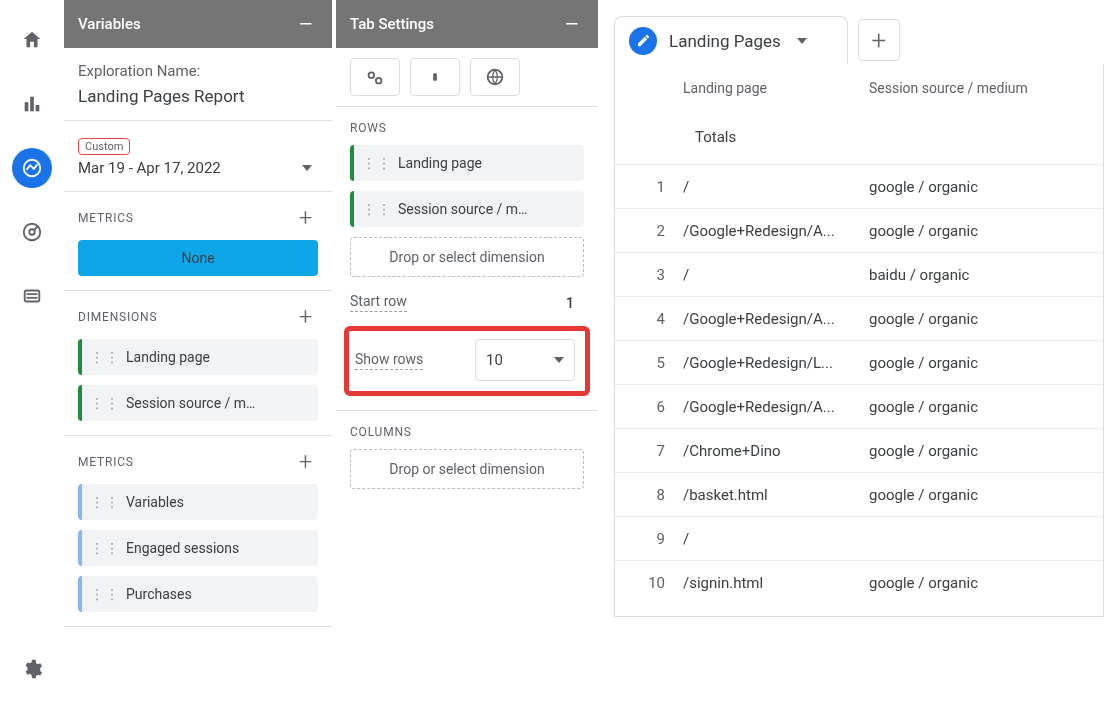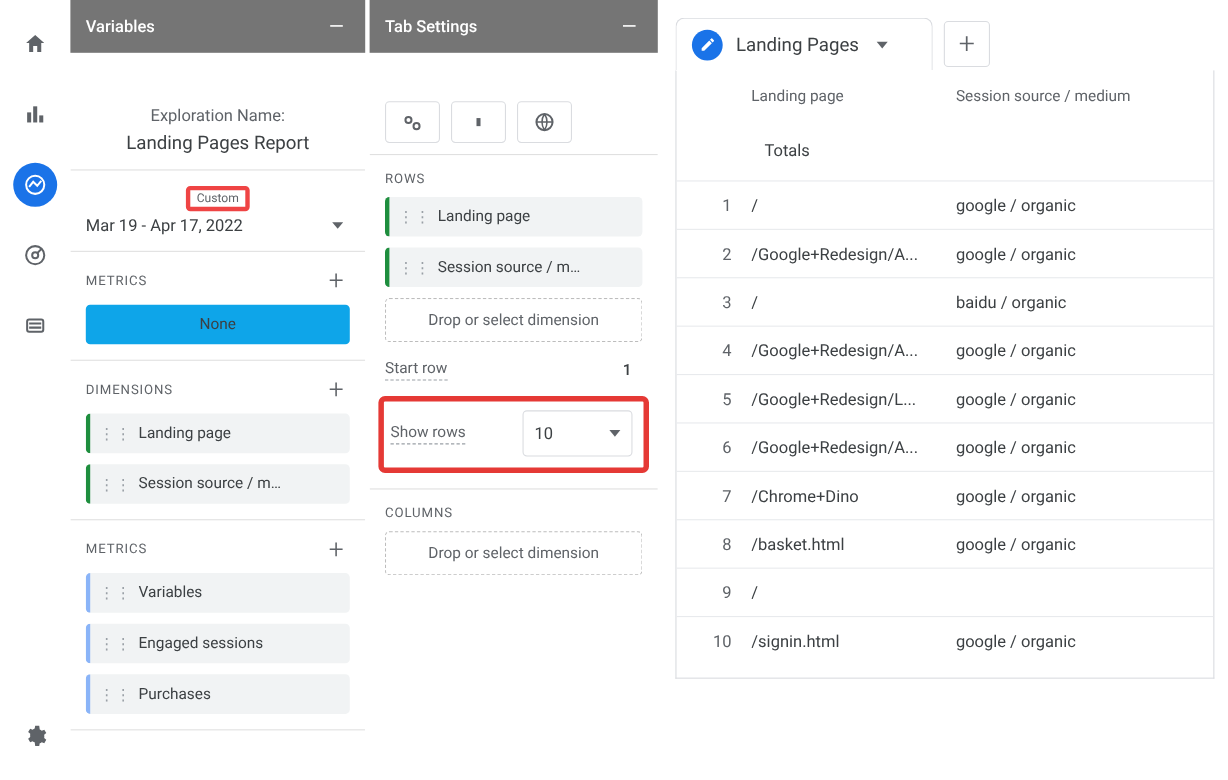--- a/index.html
+++ b/index.html
@@ -8,32 +8,32 @@
     .color-3c4043 { color:#3c4043; }
     .w14 { width:14px; }
     .iconrail { width:64px; background:#fff; display:flex; flex-direction:column; align-items:center; padding-top:20px; gap:24px; }
     .ir-item { width:40px; height:40px; border-radius:50%; display:flex; align-items:center; justify-content:center; }
     .ir-item svg { width:22px; height:22px; }
     .ir-active { background:#1a73e8; }
     .ir-sep { flex:1; }
     .ir-gear { margin-bottom:20px; }
 
     .panel { display:flex; flex-direction:column; border-right:4px solid #fff; }
-    .p-vars { width:272px;text-align:center; }
+    .p-vars { width:272px; }
     .p-tabs { width:266px; }
     .panel-header { height:48px; background:#757575; color:#fff; display:flex; align-items:center; padding:0 14px; font-size:15px; font-weight:500; }
     .panel-header .minus { margin-left:auto; width:24px; height:24px; display:flex; align-items:center; justify-content:center; font-size:28px; font-weight:300; }
-    .panel-body { background:#fff; overflow-y:auto; overflow-x:hidden; flex:1;margin-top:34px; }
+    .panel-body { background:#fff; overflow-y:auto; overflow-x:hidden; flex:1; }
 
     .section { border-bottom:1px solid #e0e0e0; padding:14px; }
     .sec-head { display:flex; align-items:center; color:#5f6368; font-size:12px; letter-spacing:.8px; margin-bottom:0; position:relative; }
     .sec-head .plus { margin-left:auto; color:#5f6368; width:24px; height:24px; display:flex; align-items:center; justify-content:center; font-size:24px; font-weight:300; }
     .exp-label { font-size:15px; margin-bottom:6px; }
     .exp-name  { font-size:17px; }
-    .date-chip { font-size:11px; color:#5f6368; margin-bottom:4px; display:inline-block; border:4px solid #ef4444; border-radius:4px; padding:1px 6px; }
+    .date-chip { font-size:11px; color:#5f6368; margin-bottom:4px; display:inline-block; border:1px solid #ef4444; border-radius:4px; padding:1px 6px; }
     .date-row { display:flex; align-items:center; font-size:15px; }
     .date-row .arrow { margin-left:auto; margin-right:6px; }
 
     .none-chip { background:#0ea5e9; height:36px; border-radius:4px; display:flex; align-items:center; justify-content:center; color:#3c4043; font-size:14px; margin-top:10px; }
 
     .chip { height:36px; border-radius:4px; background:#f1f3f4; display:flex; align-items:center; padding:0 10px 0 0; font-size:14px; margin-top:10px; position:relative; overflow:hidden; }
     .chip .stripe { width:4px; align-self:stretch; margin-right:8px; }
     .chip .grip { color:#9aa0a6; font-size:14px; letter-spacing:1px; margin-right:6px; }
     .chip .label { white-space:nowrap; overflow:hidden; text-overflow:ellipsis; }
     .stripe-g { background:#1e8e3e; }

